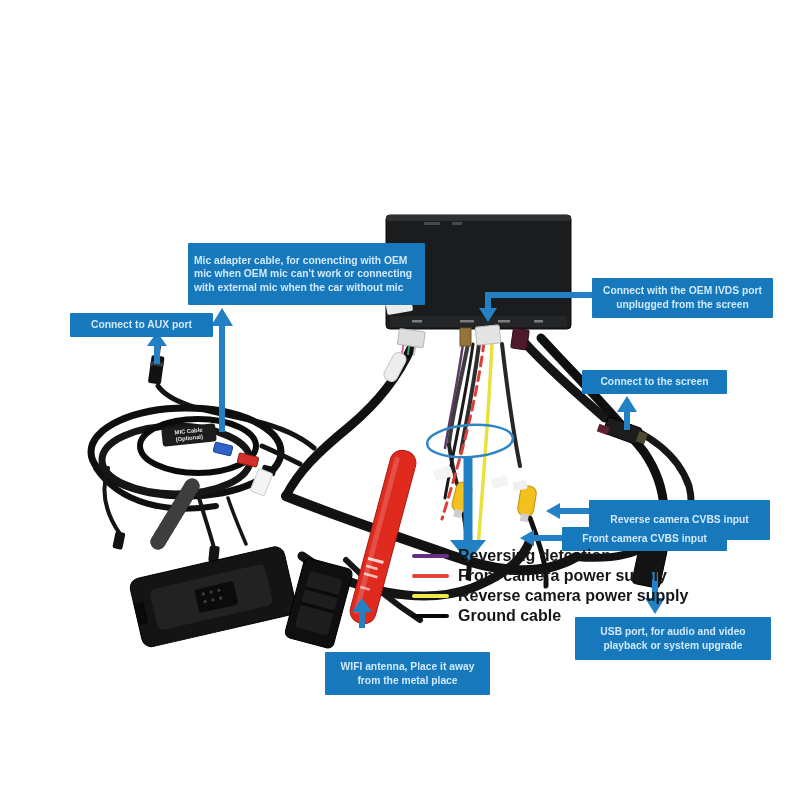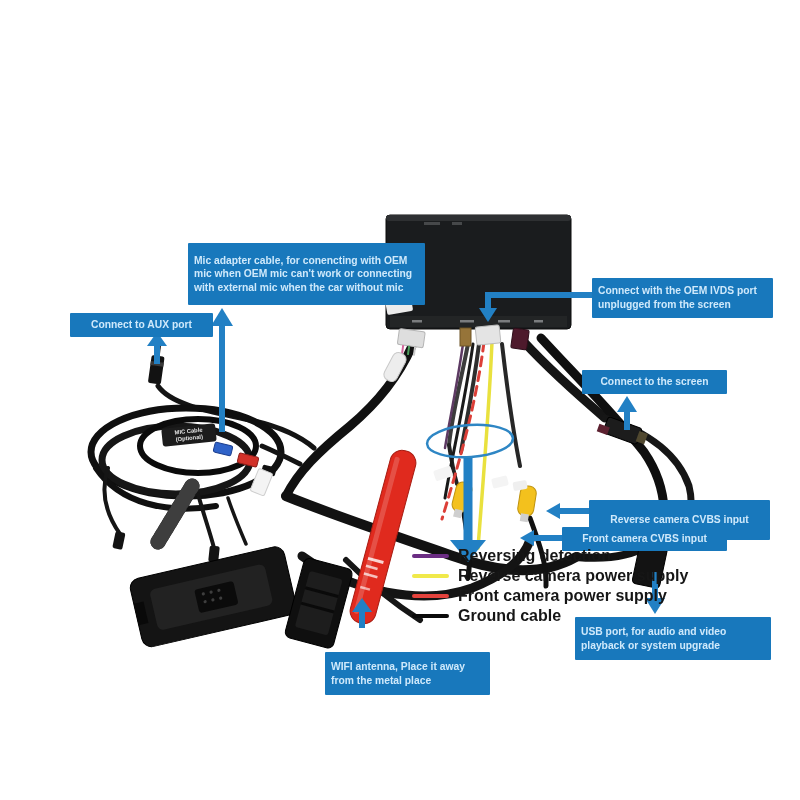--- a/index.html
+++ b/index.html
@@ -3,21 +3,21 @@
 <meta charset="utf-8">
 <style>
   html,body{margin:0;padding:0;background:#fff;}
   .stage{position:relative;width:800px;height:800px;background:#ffffff;overflow:hidden;
          font-family:"Liberation Sans",sans-serif;}
   .title{position:absolute;top:88px;left:0;width:100%;text-align:center;
          font-size:35px;font-weight:700;color:#101010;letter-spacing:.5px;}
   .art{position:absolute;left:0;top:0;}
   .callout{position:absolute;background:#1878bc;color:#cfe9fb;font-weight:700;
            font-size:10.3px;line-height:1.32;display:flex;align-items:center;
-           justify-content:center;box-sizing:border-box;
+           justify-content:center;text-align:center;box-sizing:border-box;
            padding:4px 6px;border-radius:1px;}
   .c-mic   {left:141px;top:243px;width:237px;height:62px;text-align:left;}
   .c-aux   {left:70px; top:313px;width:143px;height:24px;}
   .c-oem   {left:592px;top:278px;width:181px;height:40px;}
   .c-screen{left:582px;top:370px;width:145px;height:24px;}
   .c-rev   {left:589px;top:500px;width:181px;height:40px;}
   .c-front {left:562px;top:527px;width:165px;height:24px;}
   .c-usb   {left:575px;top:617px;width:196px;height:43px;}
   .c-wifi  {left:325px;top:627px;width:165px;height:43px;margin-top:25px;}
   .legend{position:absolute;left:412px;top:549px;}
@@ -226,26 +226,26 @@
   <div class="callout c-wifi" style="background: rgb(24, 120, 188);">WIFI antenna, Place it away from the metal place</div>
 
   <div class="mic-tag">MIC Cable (Optional)</div>
 
   <div class="legend">
     <div class="legend-row">
       <span class="swatch" style="background: rgb(107, 45, 131);"></span>
       <span class="legend-label">Reversing detection</span>
     </div>
     <div class="legend-row">
+      <span class="swatch" style="background: rgb(228, 66, 60);"></span>
+      <span class="legend-label">Front camera power supply</span>
+    </div>
+    <div class="legend-row">
       <span class="swatch" style="background: rgb(240, 233, 74);"></span>
       <span class="legend-label">Reverse camera power supply</span>
     </div>
     <div class="legend-row">
-      <span class="swatch" style="background: rgb(228, 66, 60);"></span>
-      <span class="legend-label">Front camera power supply</span>
-    </div>
-    <div class="legend-row">
       <span class="swatch" style="background: rgb(10, 10, 10);"></span>
       <span class="legend-label">Ground cable</span>
     </div>
   </div>
 
 </div>
 
 </body></html>

